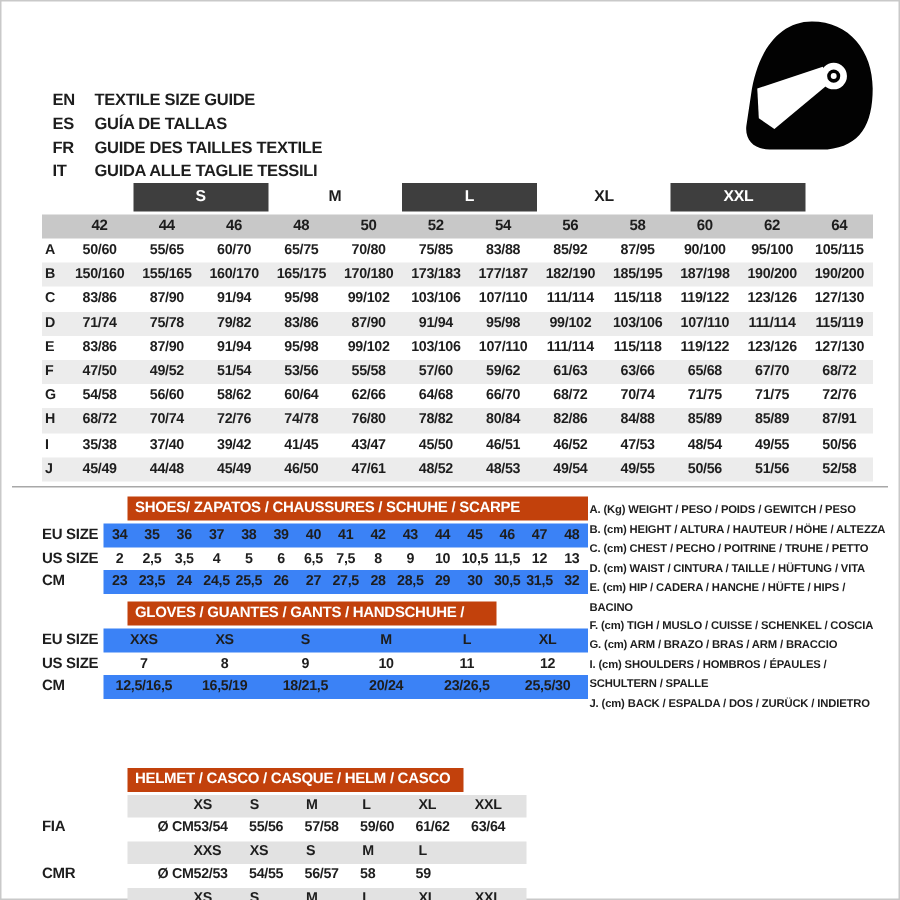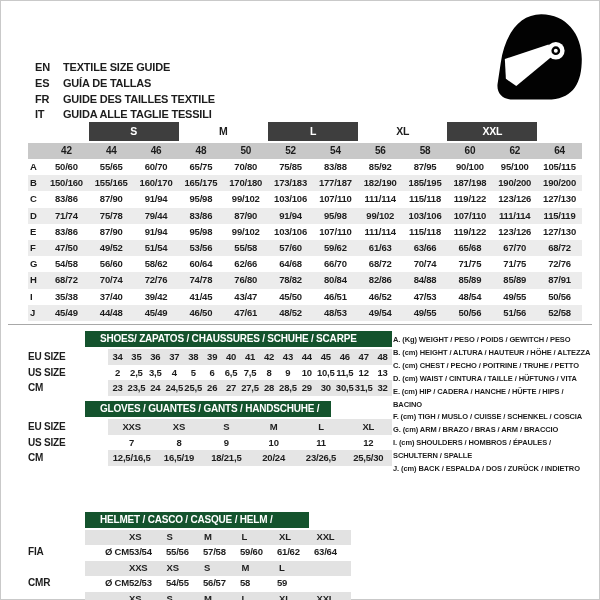--- a/index.html
+++ b/index.html
@@ -20,32 +20,32 @@
   .st-bands{height:19px;line-height:19px;margin-bottom:2px;text-align:center;font-size:10.5px;}
   .band.dark{background:#3e3e3e;color:#fff;}
   .st-cols{background:#c8c8c8;height:16px;line-height:16px;text-align:center;font-size:10px;}
   .st-row{height:16.2px;line-height:16.2px;text-align:center;}
   .st-row.shaded{background:#ececec;}
   .st-label{text-align:left;padding-left:2px;}
   
   .divider{position:absolute;left:8px;top:324px;width:584px;height:1px;background:#a8a8a8;}
   
   .section{position:absolute;left:28px;font-size:9.5px;}
-  .sec-bar{height:16px;line-height:16px;background:#14532d;color:#fff;font-size:10px;
-           padding-left:15px;margin-left:57px;margin-bottom:2px;box-sizing:border-box;}
+  .sec-bar{height:16px;line-height:16px;background:#c2410c;color:#fff;font-size:10px;
+           padding-left:5px;margin-left:57px;margin-bottom:2px;box-sizing:border-box;}
   .shoes{top:331px;width:364px;}
   .shoes .sec-bar{width:307px;}
   .gloves{top:401px;width:364px;}
   .gloves .sec-bar{width:246px;}
   .helmet-sec{top:494px;width:364px;margin-top:18px;}
   .helmet-sec .sec-bar{width:224px;}
   .srow{display:flex;height:15.5px;line-height:15.5px;}
-  .srow .rlabel{width:80px;font-size:10px;}
+  .srow .rlabel{width:41px;font-size:10px;}
   .srow .vals{flex:1;display:flex;}
-  .srow .vals.shaded{background:#e5e5e5;}
+  .srow .vals.shaded{background:#3b82f6;}
   .srow .cell{flex:1;text-align:center;}
   
   .hrow{display:flex;height:14.5px;line-height:14.5px;}
   .hrow .rlabel{width:57px;font-size:10px;}
   .hrow .vals{width:266px;display:flex;}
   .hrow .vals.shaded{background:#e2e2e2;}
   .hrow .unit{width:44px;text-align:right;}
   .hrow .hcell{width:37px;text-align:left;}
   .hrow .hcell.size{padding-left:3px;}
   .hgap{height:2px;}
@@ -153,21 +153,21 @@
           <div>111/114</div>
           <div>115/118</div>
           <div>119/122</div>
           <div>123/126</div>
           <div>127/130</div>
         </div>
         <div class="st-grid st-row shaded">
           <div class="st-label">D</div>
           <div>71/74</div>
           <div>75/78</div>
-          <div>79/44</div>
+          <div>79/82</div>
           <div>83/86</div>
           <div>87/90</div>
           <div>91/94</div>
           <div>95/98</div>
           <div>99/102</div>
           <div>103/106</div>
           <div>107/110</div>
           <div>111/114</div>
           <div>115/119</div>
         </div>

